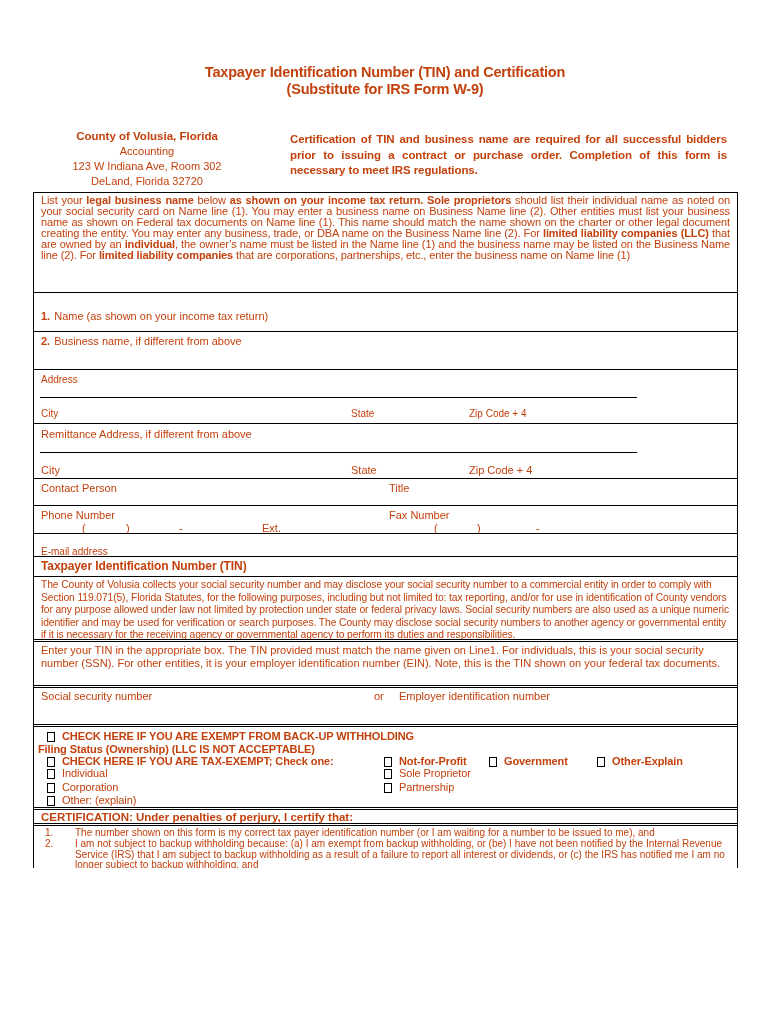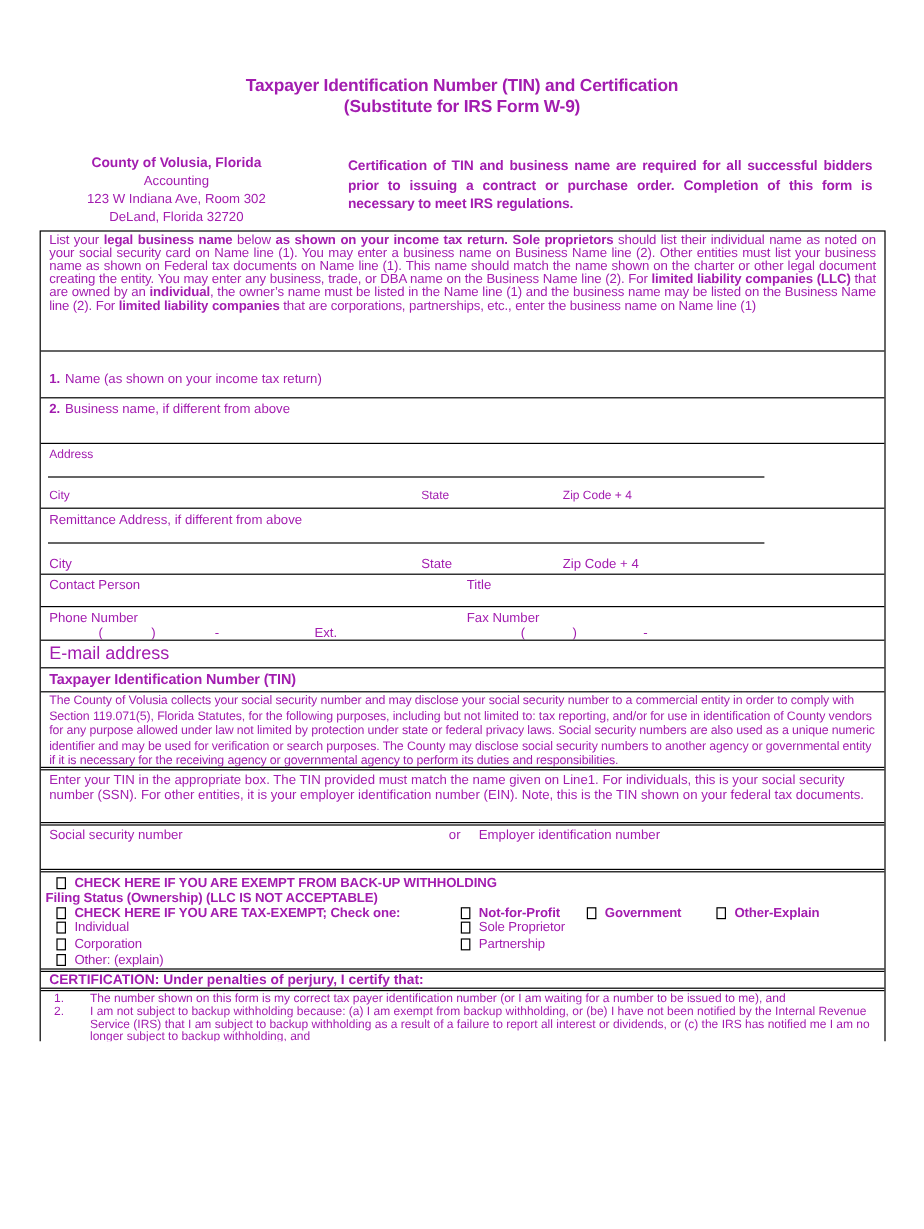--- a/index.html
+++ b/index.html
@@ -1,16 +1,16 @@
 <!DOCTYPE html>
 <html><head>
 <meta charset="utf-8">
 <style>
   html,body{margin:0;padding:0;background:#fff;}
-  .page{position:relative;width:770px;height:868px;background:#ffffff;color:#a21caf;
+  .page{position:relative;width:770px;height:868px;background:#ffffff;color:#c2410c;
         font-family:"Liberation Sans","DejaVu Sans",sans-serif;overflow:hidden;}
   .b{font-weight:bold;}
   
   .title{position:absolute;top:64px;left:0;width:770px;text-align:center;
          font-size:14.5px;font-weight:bold;line-height:16.5px;letter-spacing:-0.2px;}
   .agency{position:absolute;top:129px;left:62px;width:170px;text-align:center;
           font-size:11px;line-height:15px;}
   .agency .agency-name{font-weight:bold;font-size:11.5px;}
   .cert-note{position:absolute;top:132px;left:290px;width:437px;font-size:11.5px;
              font-weight:bold;line-height:15.5px;text-align:justify;letter-spacing:-0.1px;}
@@ -27,21 +27,21 @@
   .num{font-weight:bold;}
   .flabel{margin-left:4px;}
   .r-addr{height:54px;font-size:10px;}
   .r-remit{height:55px;font-size:11px;}
   .addr-label{position:absolute;top:4px;left:7px;}
   .u-line{position:absolute;left:6px;width:597px;border-bottom:1px solid #000;height:0;}
   .city-line span{position:absolute;}
   .c-city{left:7px;} .c-state{left:317px;} .c-zip{left:435px;}
   .r-contact{height:27px;font-size:11px;}
   .r-phone{height:28px;font-size:11px;}
-  .r-email{height:23px;font-size:15px;padding-top:2px;}
+  .r-email{height:23px;font-size:10px;padding-top:12px;}
   .lbl-left{position:absolute;top:3px;left:7px;}
   .lbl-mid{position:absolute;top:3px;left:355px;}
   .ph-line span{position:absolute;top:16px;}
   .ph-o{left:48px;} .ph-c{left:92px;} .ph-d{left:145px;} .ph-e{left:228px;}
   .fx-o{left:400px;} .fx-c{left:443px;} .fx-d{left:502px;}
   .r-tinhead{height:20px;font-size:12px;font-weight:bold;padding:2px 0 0 7px;letter-spacing:-0.1px;}
   .r-privacy{height:63px;font-size:10.3px;line-height:12.5px;letter-spacing:-0.1px;}
   .r-instr{height:46px;font-size:11px;line-height:13px;}
   .r-ssn{height:39px;font-size:11px;}
   .ssn-or{position:absolute;top:2px;left:340px;}

